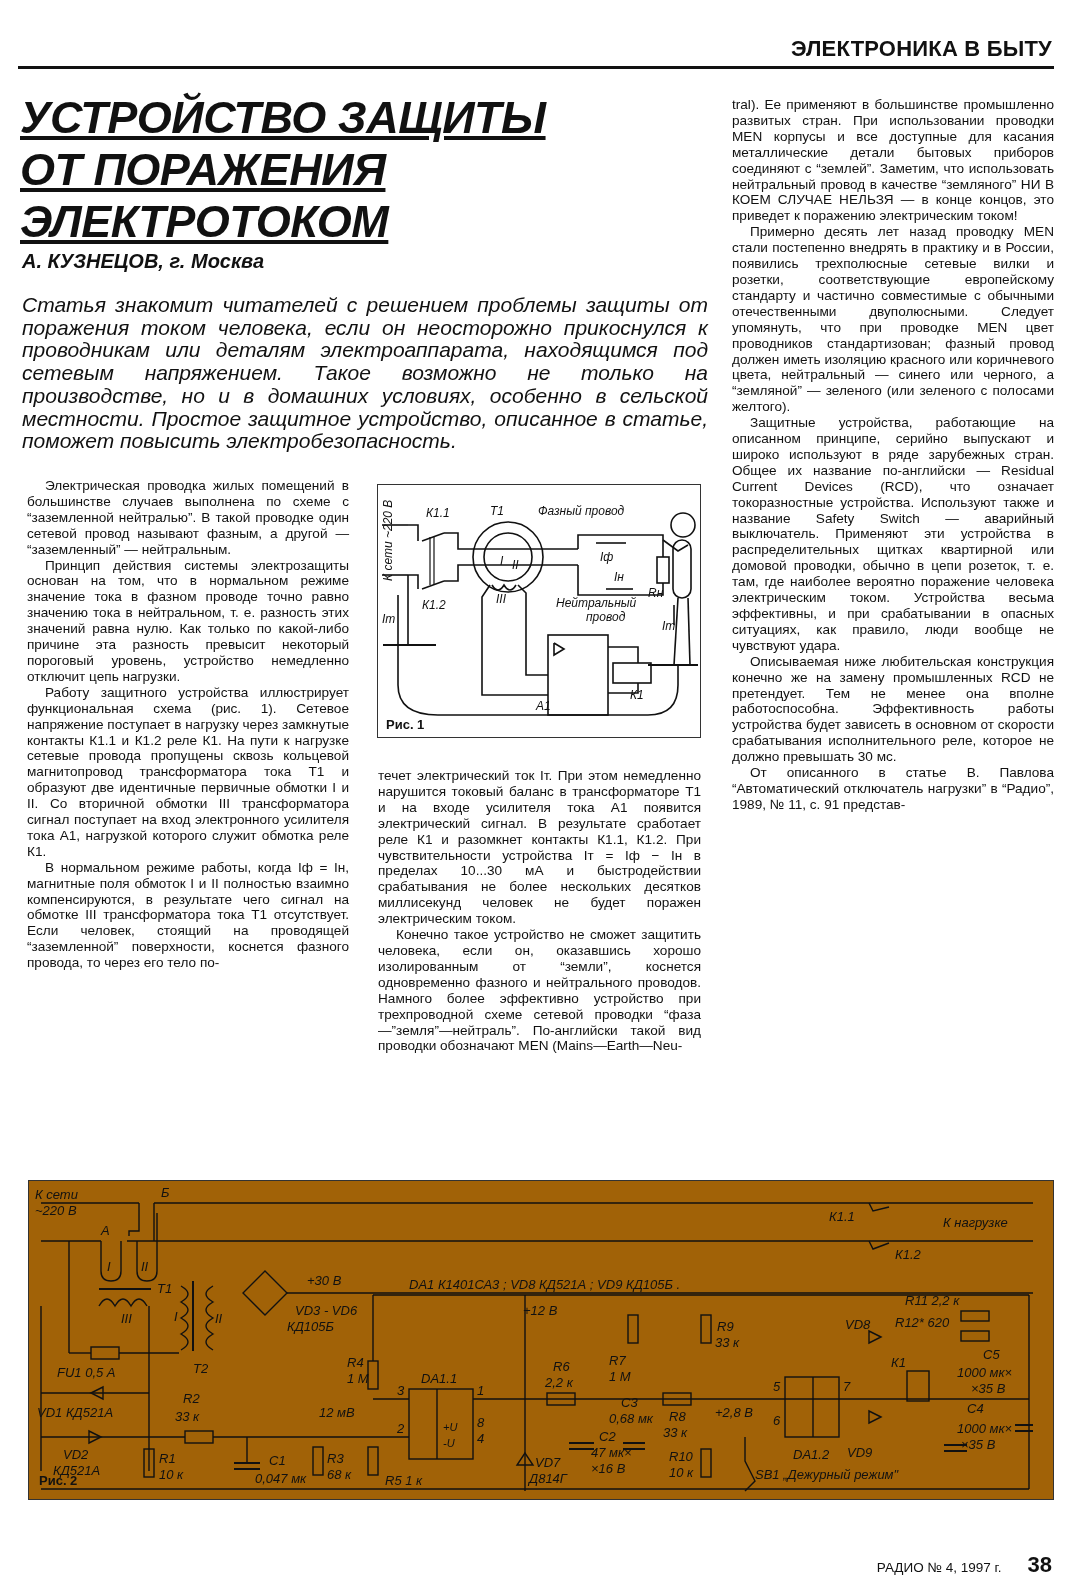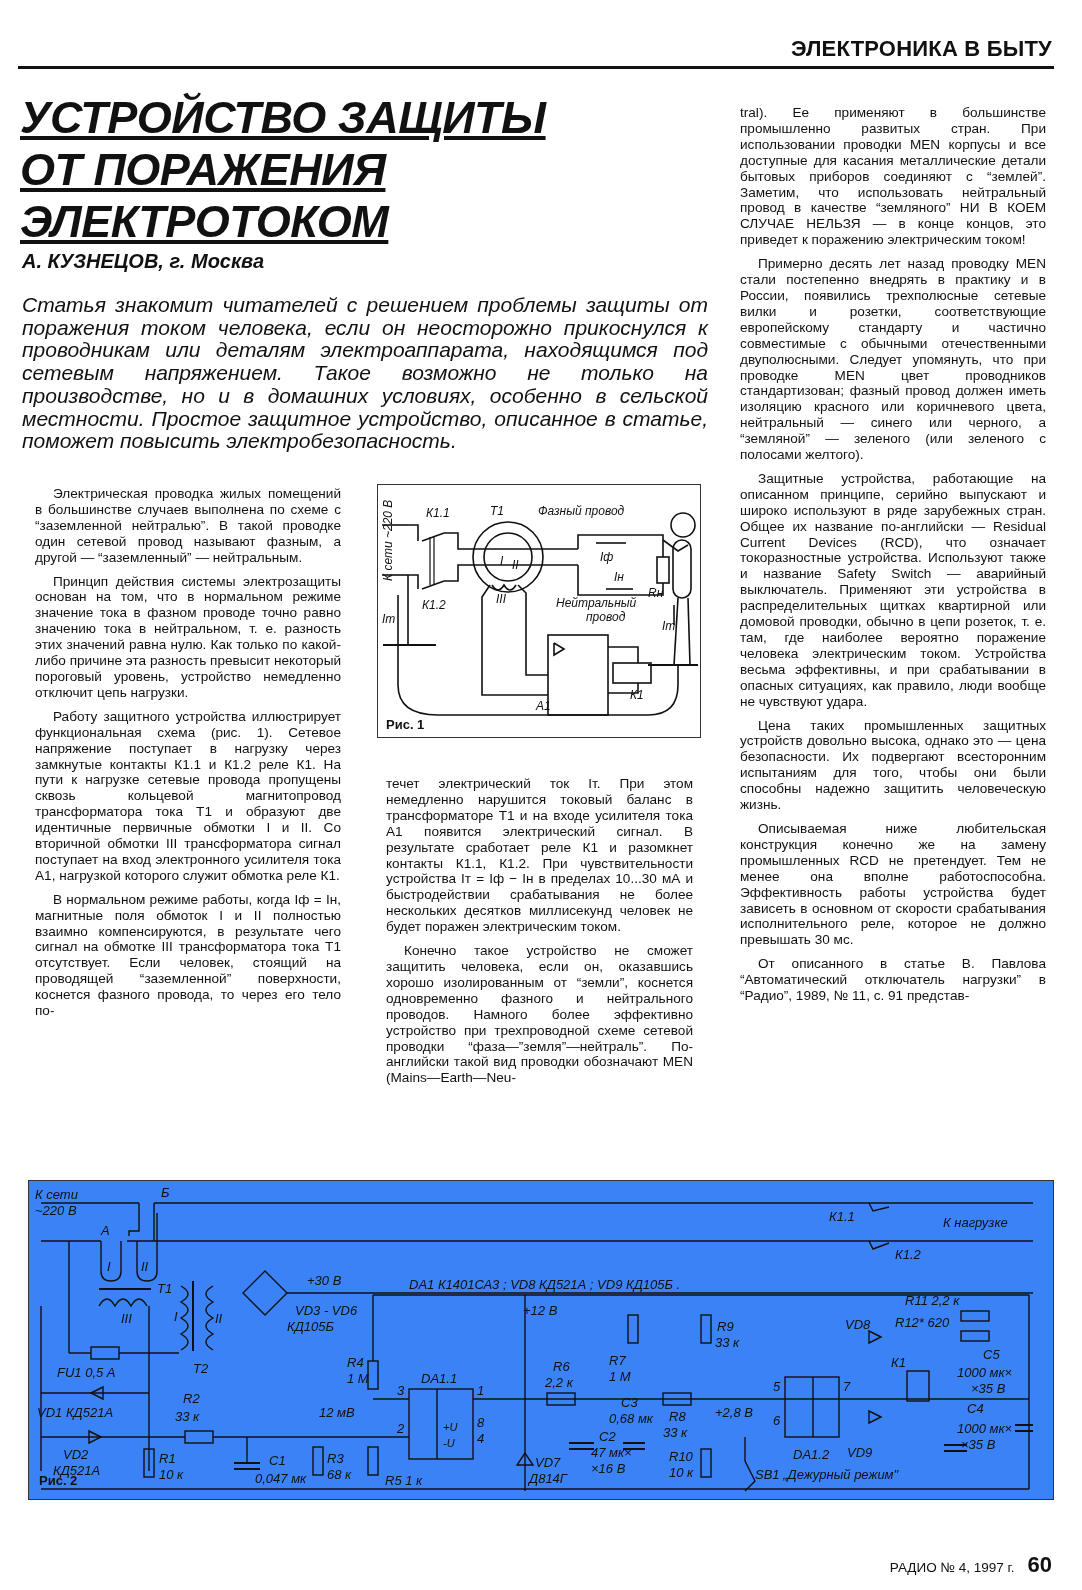--- a/index.html
+++ b/index.html
@@ -4,28 +4,28 @@
 <style>
   html,body{margin:0;padding:0;background:#fff;}
   body{width:1082px;height:1590px;position:relative;overflow:hidden;color:#111;font-family:"Liberation Sans",sans-serif;}
   .abs{position:absolute;}
   .section-header{right:30px;top:36px;font-weight:bold;font-size:22px;letter-spacing:0.2px;}
   .header-rule{left:18px;right:28px;top:66px;height:3px;background:#111;}
   .title{left:20px;top:92px;width:680px;font-weight:bold;font-style:italic;font-size:45px;line-height:52px;letter-spacing:-0.5px;text-transform:uppercase;text-decoration:underline;}
   .author{left:22px;top:250px;font-weight:bold;font-style:italic;font-size:20px;}
   .lead{left:22px;top:294px;width:686px;font-style:italic;font-size:21px;line-height:22.7px;text-align:justify;}
   .col{font-size:13.6px;line-height:15.9px;text-align:justify;hyphens:manual;}
-  .col p{margin:8px;text-indent:18px;}
+  .col p{margin:0;text-indent:18px;}
   .col p.noindent{text-indent:0;}
   .col1{left:27px;top:478px;width:322px;}
   .col2{left:378px;top:768px;width:323px;}
   .col3{left:732px;top:97px;width:322px;}
   .fig1{left:377px;top:484px;width:322px;height:252px;border:1px solid #333;background:#fff;}
-  .fig2{left:28px;top:1180px;width:1024px;height:318px;border:1px solid #333;background:#3b82f6;}
-  .footer{right:30px;top:1552px;display:flex;align-items:baseline;gap:13px;}
+  .fig2{left:28px;top:1180px;width:1024px;height:318px;border:1px solid #333;background:#a16207;}
+  .footer{right:30px;top:1552px;display:flex;align-items:baseline;gap:26px;}
   .footer .issue{font-size:13.5px;}
   .footer .page{font-weight:bold;font-size:22px;}
   svg text{font-family:"Liberation Sans",sans-serif;font-style:italic;fill:#111;}
 </style>
 </head>
 <body>
 
 <div class="abs section-header">ЭЛЕКТРОНИКА В БЫТУ</div>
 <div class="abs header-rule"></div>
 
@@ -118,21 +118,20 @@
 
 <div class="abs col col2">
   <p class="noindent">течет электрический ток Iт. При этом немедленно нарушится токовый баланс в трансформаторе Т1 и на входе усилителя тока А1 появится электрический сигнал. В результате сработает реле К1 и разомкнет контакты К1.1, К1.2. При чувствительности устройства Iт = Iф − Iн в пределах 10...30 мА и быстродействии срабатывания не более нескольких десятков миллисекунд человек не будет поражен электрическим током.</p>
   <p>Конечно такое устройство не сможет защитить человека, если он, оказавшись хорошо изолированным от “земли”, коснется одновременно фазного и нейтрального проводов. Намного более эффективно устройство при трехпроводной схеме сетевой проводки “фаза—”земля”—нейтраль”. По-английски такой вид проводки обозначают MEN (Mains—Earth—Neu-</p>
 </div>
 
 <div class="abs col col3">
   <p class="noindent">tral). Ее применяют в большинстве промышленно развитых стран. При использовании проводки MEN корпусы и все доступные для касания металлические детали бытовых приборов соединяют с “землей”. Заметим, что использовать нейтральный провод в качестве “земляного” НИ В КОЕМ СЛУЧАЕ НЕЛЬЗЯ — в конце концов, это приведет к поражению электрическим током!</p>
   <p>Примерно десять лет назад проводку MEN стали постепенно внедрять в практику и в России, появились трехполюсные сетевые вилки и розетки, соответствующие европейскому стандарту и частично совместимые с обычными отечественными двуполюсными. Следует упомянуть, что при проводке MEN цвет проводников стандартизован; фазный провод должен иметь изоляцию красного или коричневого цвета, нейтральный — синего или черного, а “земляной” — зеленого (или зеленого с полосами желтого).</p>
   <p>Защитные устройства, работающие на описанном принципе, серийно выпускают и широко используют в ряде зарубежных стран. Общее их название по-английски — Residual Current Devices (RCD), что означает токоразностные устройства. Используют также и название Safety Switch — аварийный выключатель. Применяют эти устройства в распределительных щитках квартирной или домовой проводки, обычно в цепи розеток, т. е. там, где наиболее вероятно поражение человека электрическим током. Устройства весьма эффективны, и при срабатывании в опасных ситуациях, как правило, люди вообще не чувствуют удара.</p>
-  <p>Цена таких промышленных защитных устройств довольно высока, однако это — цена безопасности. Их подвергают всесторонним испытаниям для того, чтобы они были способны надежно защитить человеческую жизнь.</p>
   <p>Описываемая ниже любительская конструкция конечно же на замену промышленных RCD не претендует. Тем не менее она вполне работоспособна. Эффективность работы устройства будет зависеть в основном от скорости срабатывания исполнительного реле, которое не должно превышать 30 мс.</p>
   <p>От описанного в статье В. Павлова “Автоматический отключатель нагрузки” в “Радио”, 1989, № 11, с. 91 представ-</p>
 </div>
 
 <div class="abs fig2">
   <svg width="1024" height="318" viewBox="0 0 1024 318">
     <g stroke="#111" stroke-width="1.4" fill="none">
 
       <line x1="12" y1="22" x2="110" y2="22"></line>
       <polyline points="110,22 110,50 100,50 100,55"></polyline>
@@ -302,14 +301,14 @@
       <text x="800" y="40">К1.1</text>
       <text x="866" y="78">К1.2</text>
       <text x="914" y="46">К нагрузке</text>
     </g>
     <text x="10" y="304" font-size="13" font-weight="bold" style="font-style:normal">Рис. 2</text>
   </svg>
 </div>
 
 <div class="abs footer">
   <span class="issue">РАДИО № 4, 1997 г.</span>
-  <span class="page">60</span>
+  <span class="page">38</span>
 </div>
 
 </body></html>

